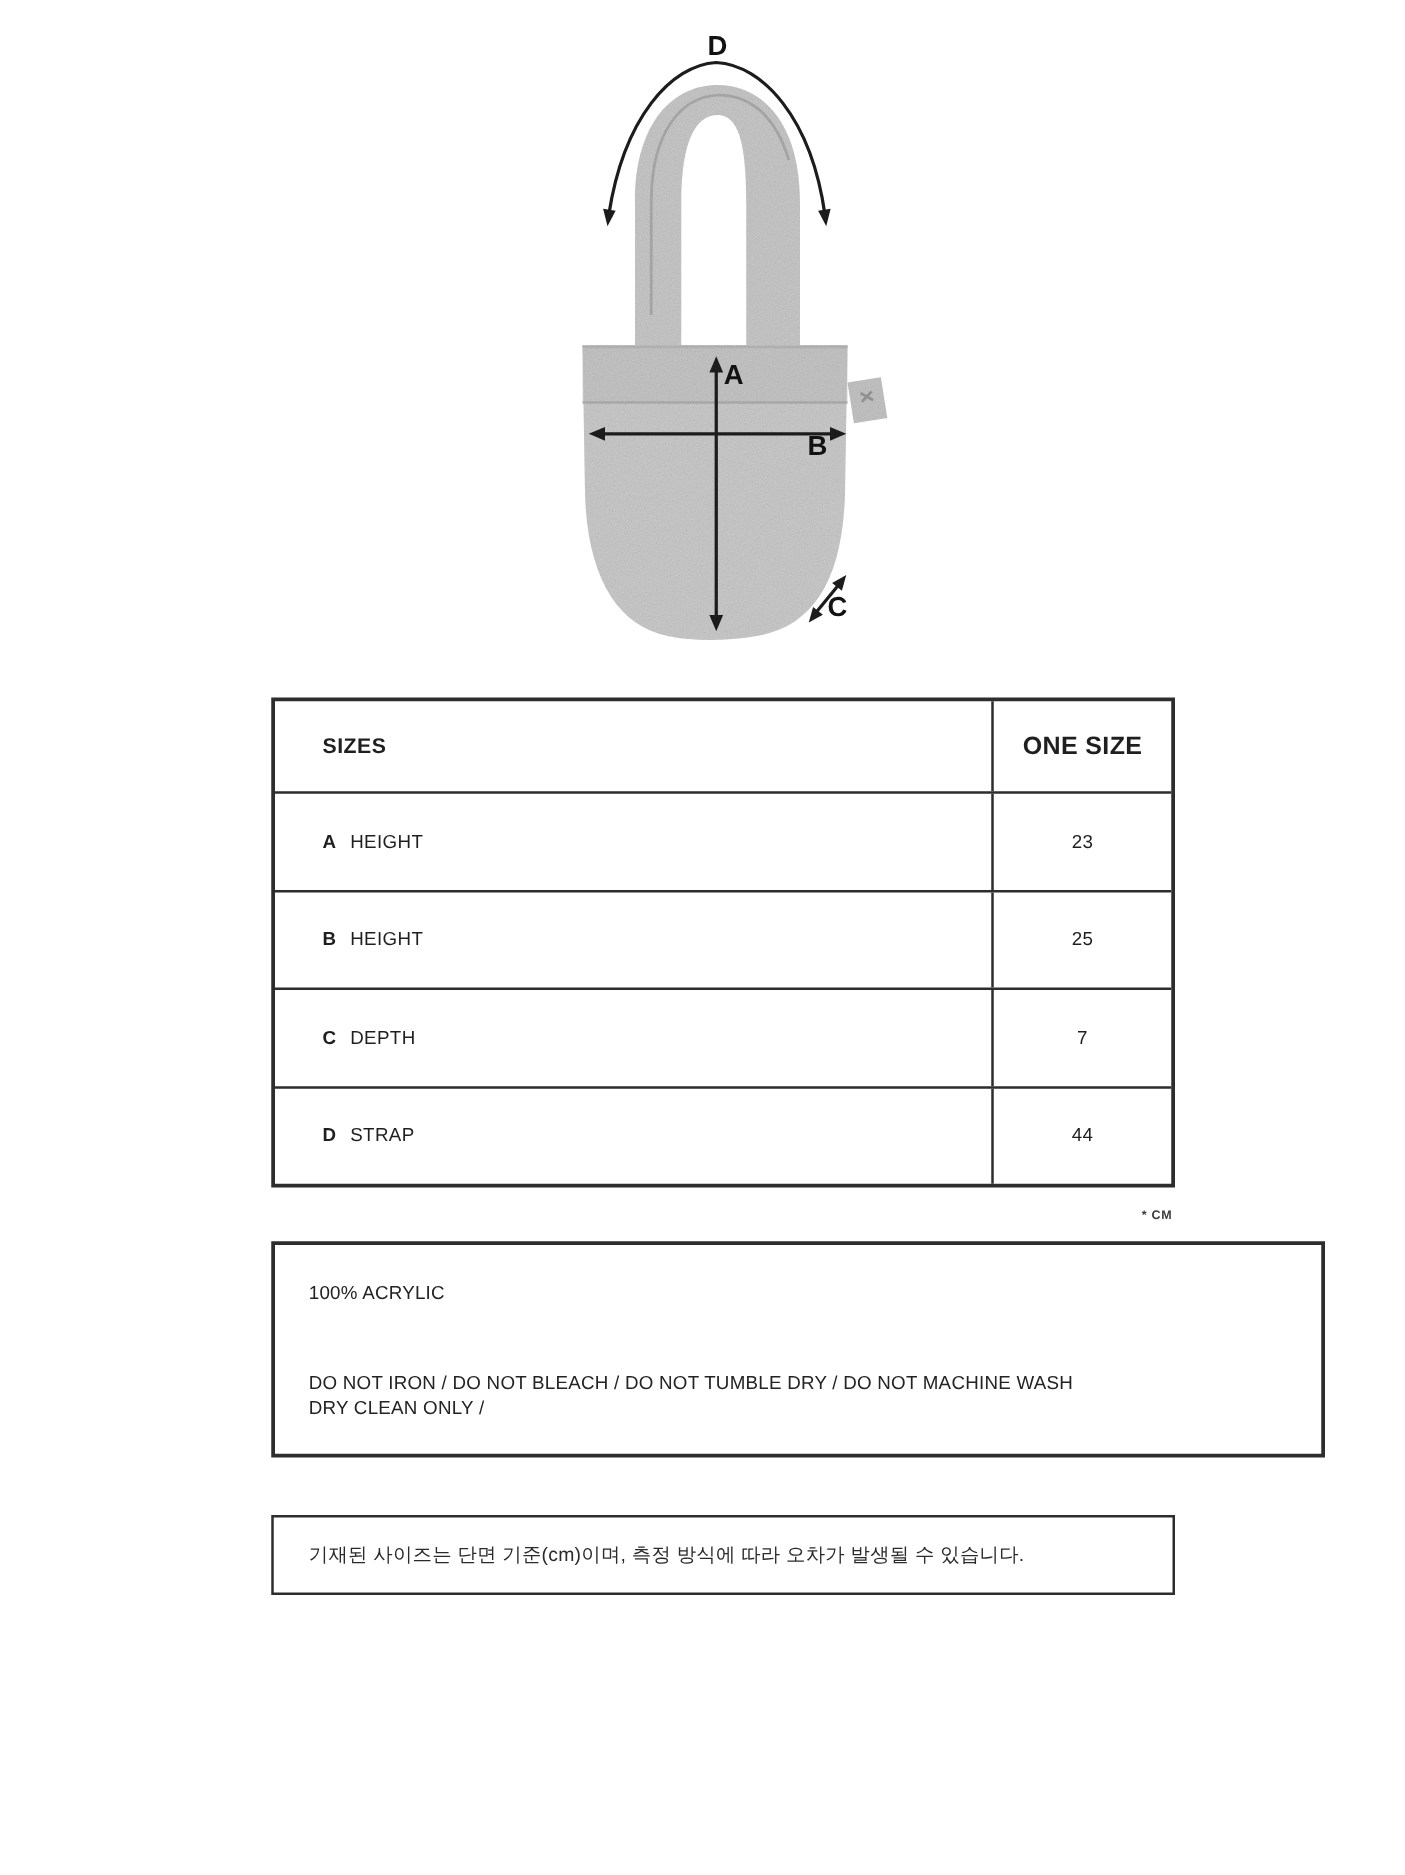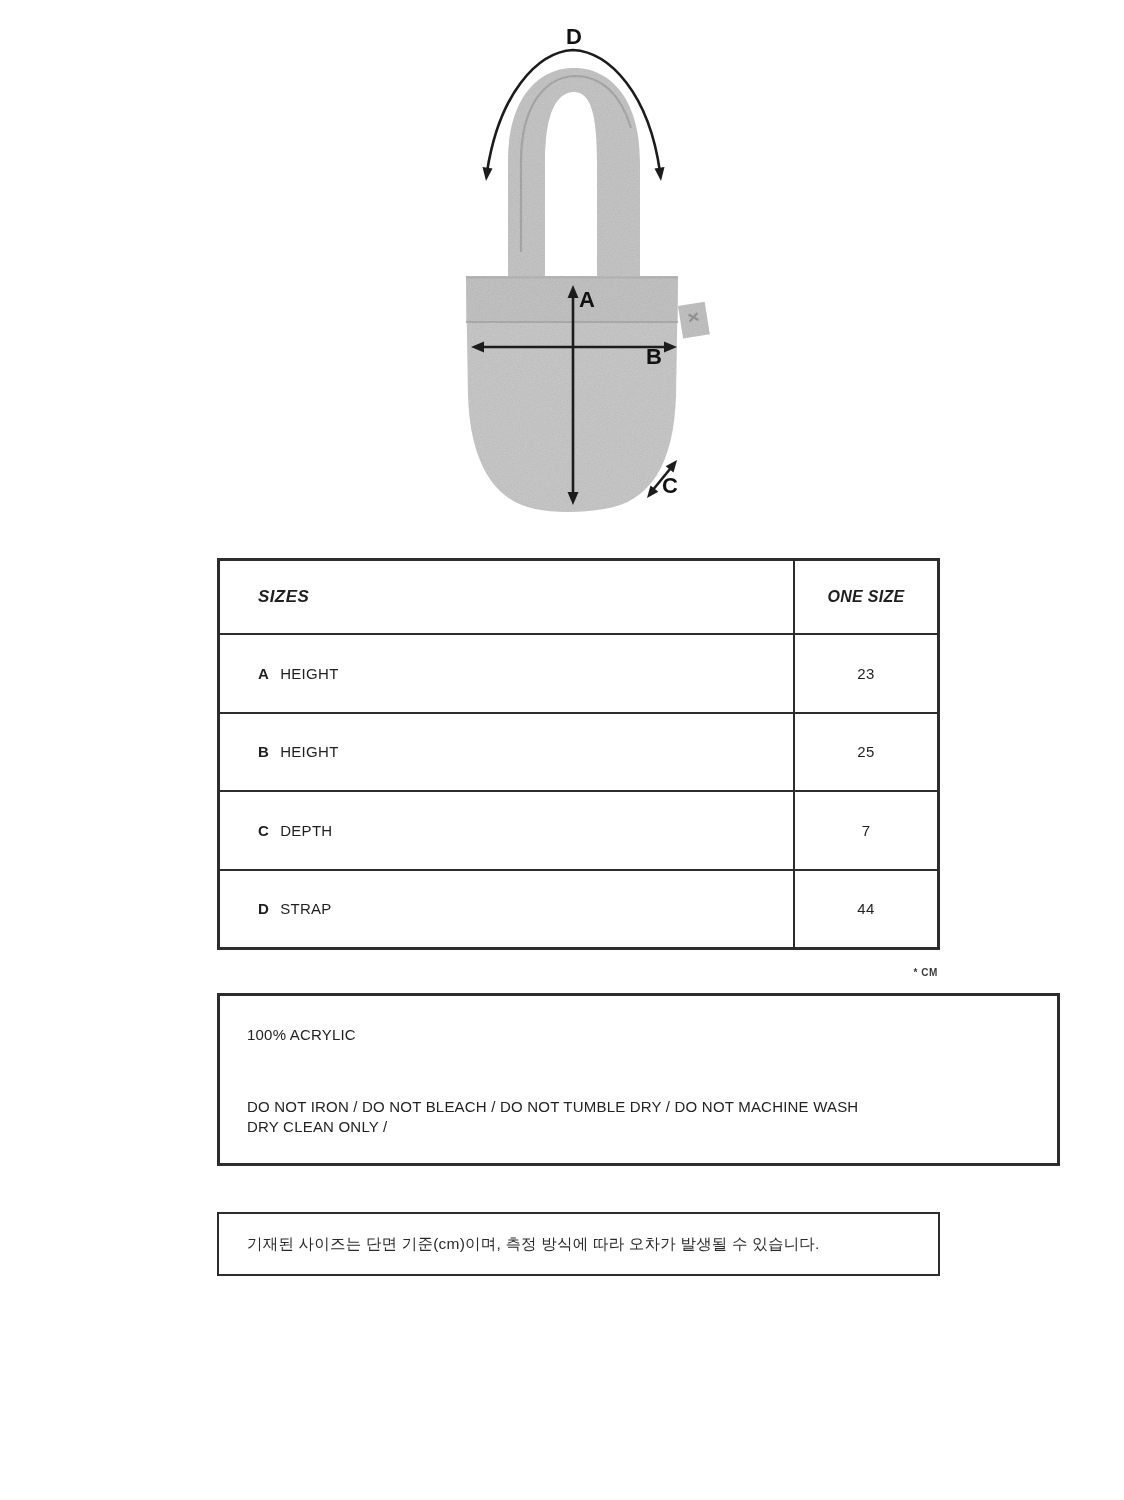--- a/index.html
+++ b/index.html
@@ -14,31 +14,31 @@
   
   #diagram{position:absolute;left:0;top:0;width:1124px;height:540px;}
 
   
   .size-table{
     position:absolute;left:217px;top:558px;width:723px;height:392px;
     border:3px solid #2d2d2d;box-sizing:border-box;
     display:flex;flex-direction:column;background:#fff;
   }
   .st-row{display:flex;flex:1;border-top:2px solid #2d2d2d;min-height:0;}
-  .st-row.header{flex:none;height:72px;border-top:none;font-style:italic;}
+  .st-row.header{flex:none;height:72px;border-top:none;}
   .st-cell-label{
     flex:1;display:flex;align-items:center;padding-left:38px;
     border-right:2px solid #2d2d2d;box-sizing:border-box;
   }
   .st-cell-value{
     width:142px;display:flex;align-items:center;justify-content:center;
     font-size:15px;font-weight:400;letter-spacing:.3px;
   }
   .st-header-label{font-size:17px;font-weight:700;letter-spacing:.4px;}
-  .st-header-size{font-size:16px;font-weight:700;letter-spacing:.3px;border-radius:17px;}
+  .st-header-size{font-size:20px;font-weight:700;letter-spacing:.3px;border-radius:17px;}
   .row-letter{font-size:15px;font-weight:700;margin-right:11px;letter-spacing:.3px;}
   .row-name{font-size:15px;font-weight:400;letter-spacing:.3px;}
   .st-header-size-cell{font-weight:700;}
 
   .unit-note{
     position:absolute;left:217px;top:951px;width:721px;
     text-align:right;font-size:10px;font-weight:700;color:#3c3c3c;letter-spacing:.6px;margin-top:16px;
   }
 
   

